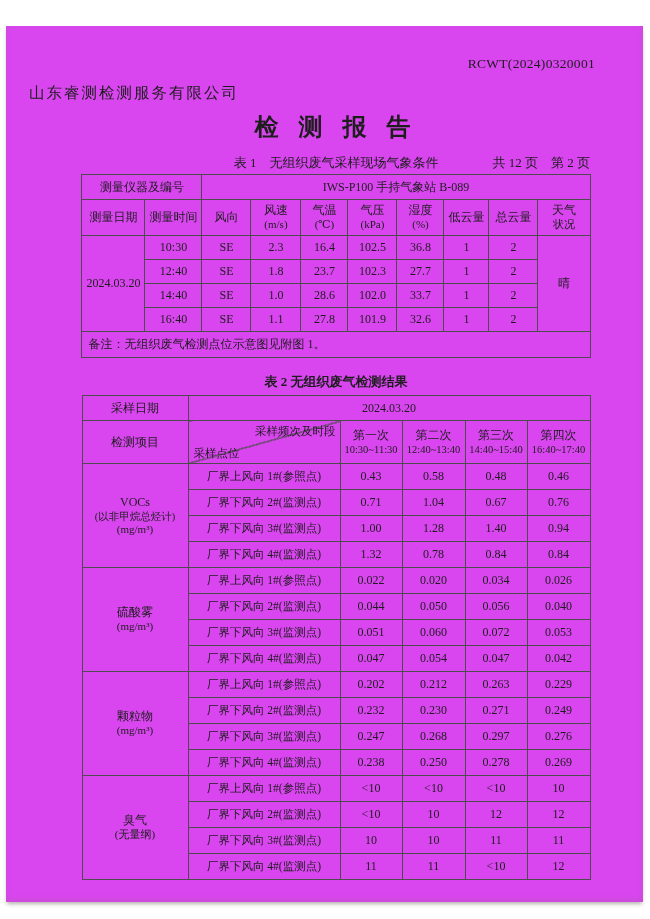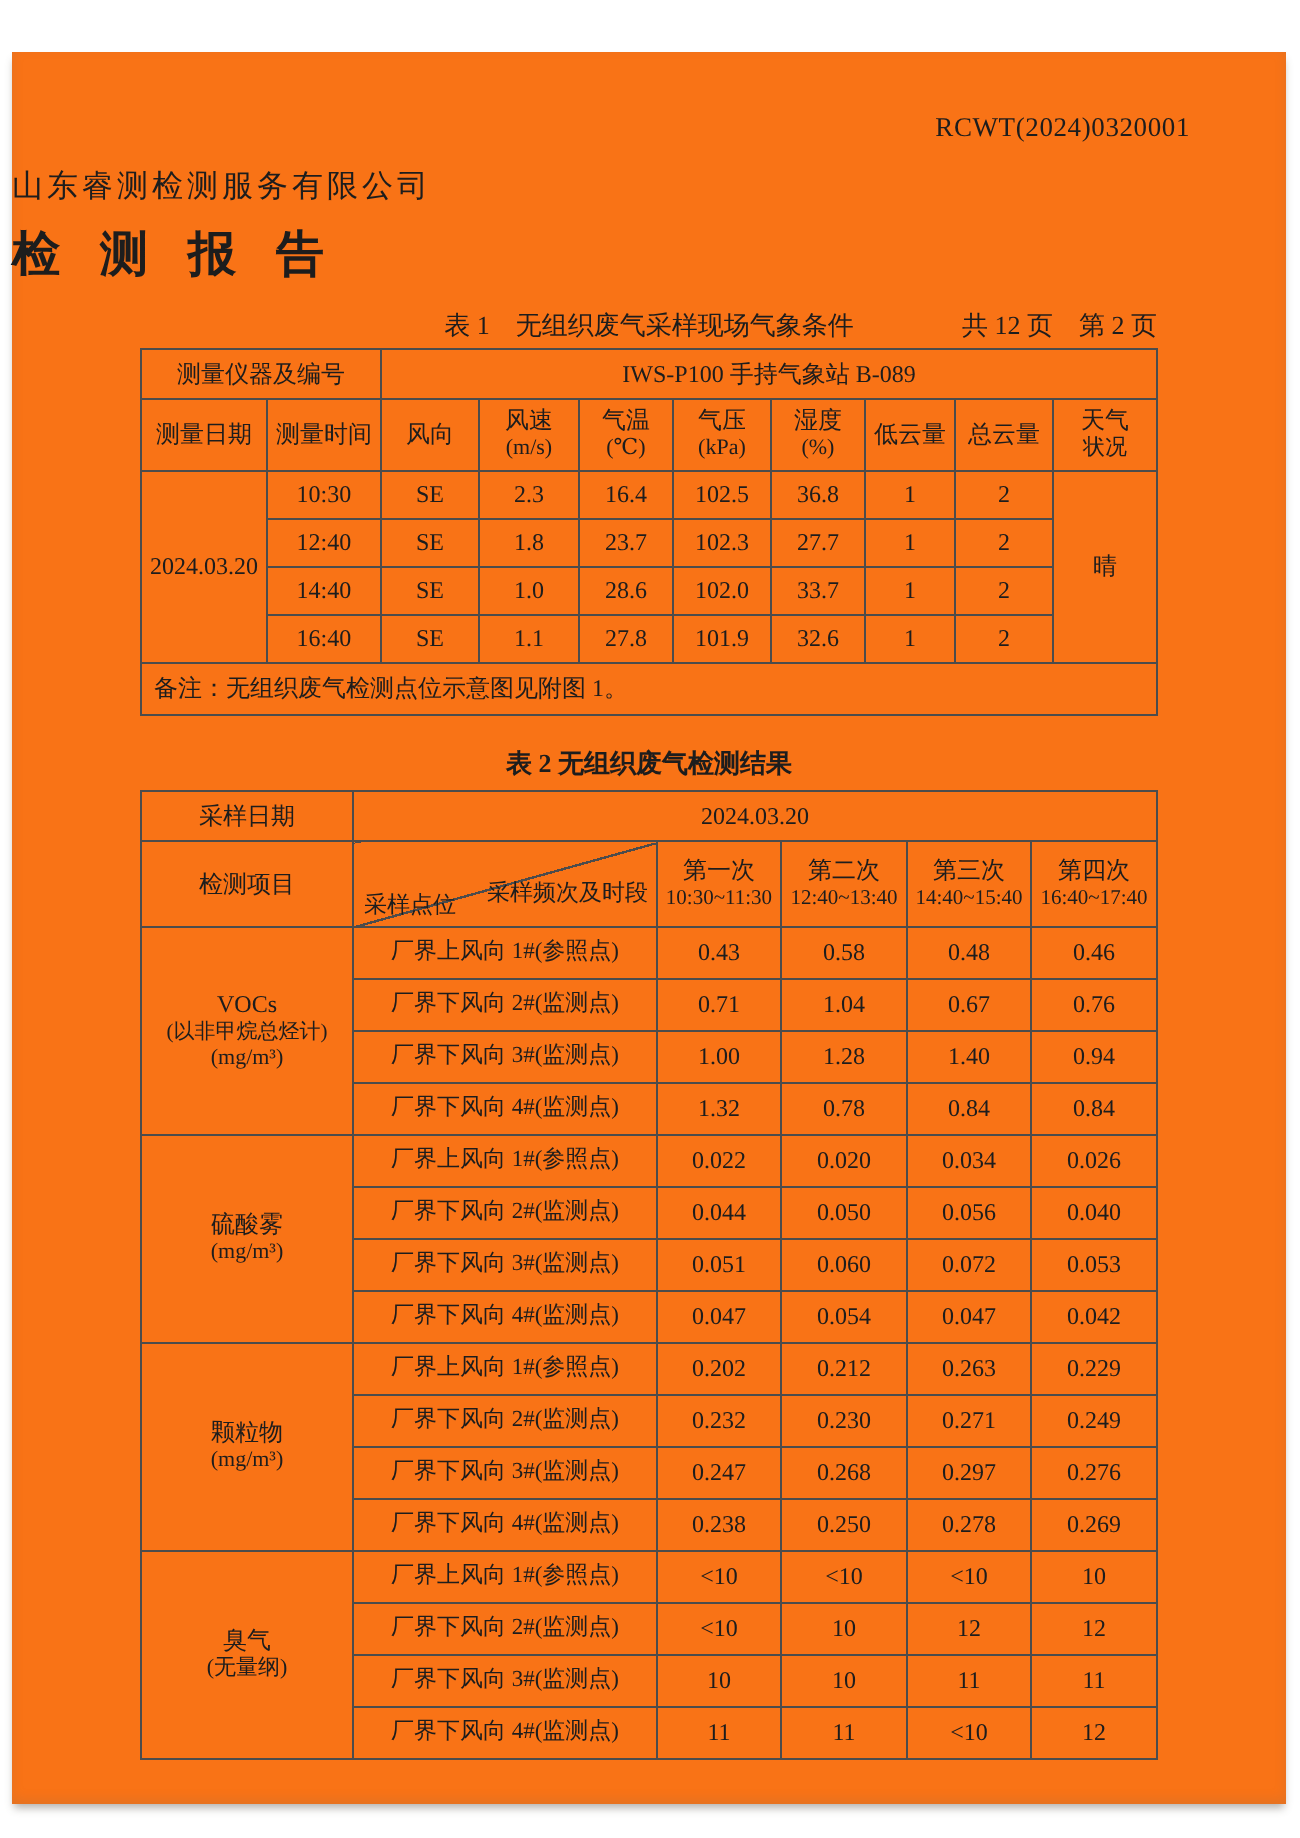--- a/index.html
+++ b/index.html
@@ -3,32 +3,32 @@
 <meta charset="utf-8">
 <style>
   html,body{margin:0;padding:0;}
   body{
     width:650px;height:919px;position:relative;background:#ffffff;
     font-family:"Liberation Serif","DejaVu Serif",serif;color:#1d1d1d;
     overflow:hidden;
   }
   .page{
     position:absolute;left:6px;top:26px;width:637px;height:876px;
-    background:#f97316;
+    background:#d946ef;
     box-shadow:0 3px 4px -1px rgba(90,85,75,.45), inset 0 -2px 6px rgba(120,112,100,.18);
-    padding-top:30px;box-sizing:border-box;
+    padding-top:30px;box-sizing:border-box;padding-left:23px;
   }
   .report-no{
     text-align:right;padding-right:48px;font-size:13.5px;letter-spacing:.3px;
   }
   .company{
     font-size:15.5px;letter-spacing:2px;margin-top:11px;
   }
   .title{
-    text-align:left;font-size:24px;font-weight:bold;letter-spacing:7px;margin-top:7px;
+    text-align:center;font-size:24px;font-weight:bold;letter-spacing:7px;margin-top:7px;
   }
   .caption-row{
     position:relative;width:508px;margin:11px auto 3px auto;font-size:13px;
     text-align:center;height:17px;line-height:17px;
   }
   .caption-row .pages{position:absolute;right:0;top:0;font-size:13px;}
   .caption2{width:508px;margin:15px auto 4px auto;text-align:center;font-size:13px;font-weight:bold;}
   table{
     width:508px;margin:0 auto;border-collapse:collapse;table-layout:fixed;
   }
@@ -43,21 +43,21 @@
   .hdr2 td{height:42px;}
   .sub{display:block;font-size:10.5px;}
   .sub2{display:block;font-size:11px;}
   .remark{text-align:left;padding-left:6px !important;height:25px;}
   .pt{font-size:11.5px;}
   .diag{position:relative;
     background:linear-gradient(to bottom right,
       transparent calc(50% - 0.6px), #4c4c4c calc(50% - 0.6px),
       #4c4c4c calc(50% + 0.6px), transparent calc(50% + 0.6px));
   }
-  .diag .dtop{position:absolute;top:19px;right:4px;font-size:11.5px;}
+  .diag .dtop{position:absolute;top:3px;right:4px;font-size:11.5px;}
   .diag .dbot{position:absolute;bottom:3px;left:5px;font-size:11.5px;}
   .grp span{display:block;}
 </style>
 </head>
 <body>
 
 <div class="page">
 
   <div class="report-no">RCWT(2024)0320001</div>
   <div class="company">山东睿测检测服务有限公司</div>

